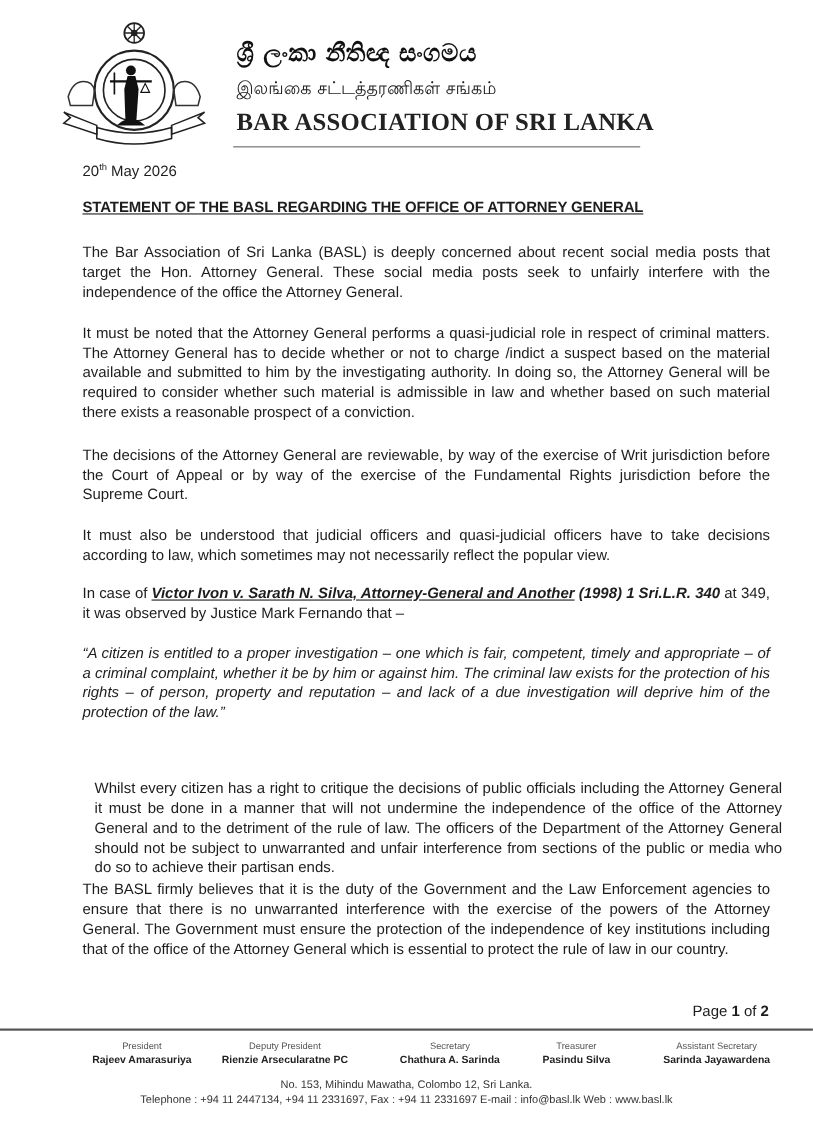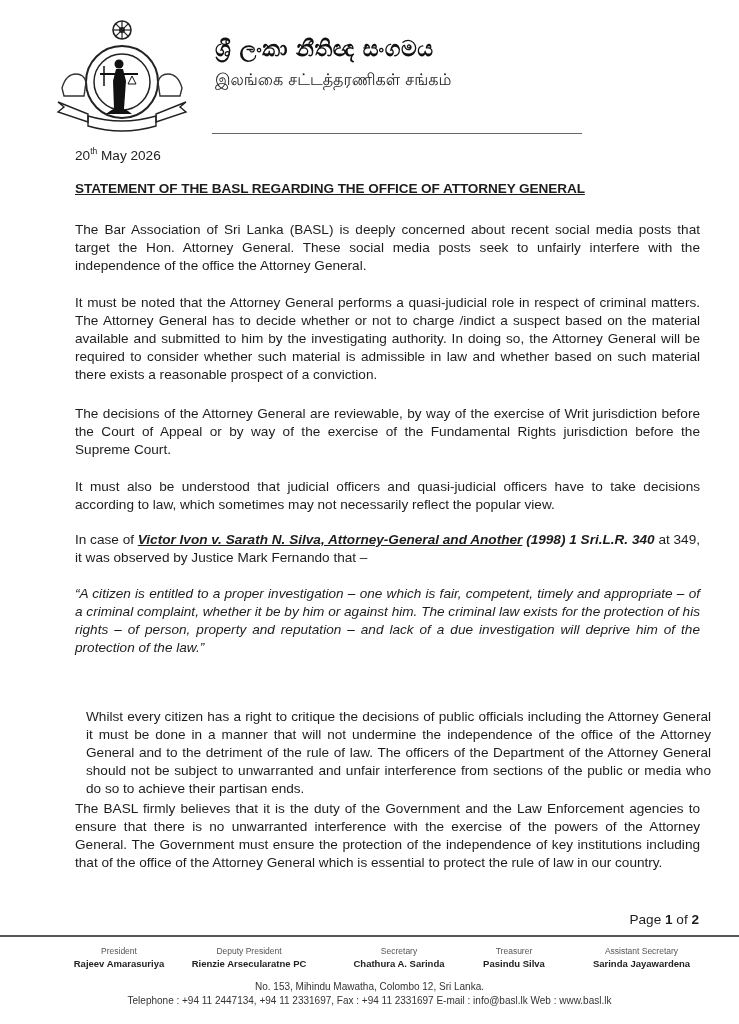--- a/index.html
+++ b/index.html
@@ -28,21 +28,21 @@
   .p7 { top:708px;margin-left:11px; }
   .p8 { top:800px; }
   .case-name { font-weight:bold; font-style:italic; text-decoration:underline; }
   .case-cite { font-weight:bold; font-style:italic; }
 
   .pageno { position:absolute; right:40px; top:912px; font-family:"Liberation Sans", sans-serif; font-size:13.6px; color:#1d1d1d; }
   .pageno b { font-weight:bold; }
 
   
   .foot-rule { position:absolute; left:0; top:935px; width:739px; height:2px; background:#555; }
-  .officers { position:absolute; left:4px; top:946px; width:667px; height:32px; }
+  .officers { position:absolute; left:14px; top:946px; width:667px; height:32px; }
   .officer { position:absolute; top:0; text-align:center; font-family:"Liberation Sans", sans-serif; }
   .officer .role { font-size:8.5px; color:#555; line-height:11px; }
   .officer .name { font-size:9.5px; font-weight:bold; color:#222; line-height:13px; }
   .addr { position:absolute; left:0; width:739px; top:980px; text-align:center; font-family:"Liberation Sans", sans-serif; font-size:10px; color:#333; line-height:14px; }
 </style>
 </head>
 <body>
 
 <div class="page">
 
@@ -73,20 +73,21 @@
 
     <path d="M50 96 q13 -12 26 0 z" fill="#111"></path>
 
     <path d="M2 84 l30 12 l0 8 l-30 -10 l6 -5 z" fill="none" stroke="#222" stroke-width="1.4"></path>
     <path d="M130 84 l-30 12 l0 8 l30 -10 l-6 -5 z" fill="none" stroke="#222" stroke-width="1.4"></path>
     <path d="M32 98 q34 10 68 0 l0 10 q-34 10 -68 0 z" fill="none" stroke="#222" stroke-width="1.4"></path>
   </svg>
 
   <div class="hdr-sinhala">ශ්‍රී ලංකා නීතිඥ සංගමය</div>
   <div class="hdr-tamil">இலங்கை சட்டத்தரணிகள் சங்கம்</div>
+  <div class="hdr-english">BAR ASSOCIATION OF SRI LANKA</div>
   <div class="hdr-rule"></div>
 
   <div class="doc date"><span>20</span><sup>th</sup><span> May 2026</span></div>
 
   <div class="doc title">STATEMENT OF THE BASL REGARDING THE OFFICE OF ATTORNEY GENERAL</div>
 
   <p class="doc para p1">The Bar Association of Sri Lanka (BASL) is deeply concerned about recent social media posts that target the Hon. Attorney General. These social media posts seek to unfairly interfere with the independence of the office the Attorney General.</p>
   <p class="doc para p2">It must be noted that the Attorney General performs a quasi-judicial role in respect of criminal matters.  The Attorney General has to decide whether or not to charge /indict a suspect based on the material available and submitted to him by the investigating authority. In doing so, the Attorney General will be required to consider whether such material is admissible in law and whether based on such material there exists a reasonable prospect of a conviction.</p>
   <p class="doc para p4">It must also be understood that judicial officers and quasi-judicial officers have to take decisions according to law, which sometimes may not necessarily reflect the popular view.</p>
   <p class="doc para p3">The decisions of the Attorney General are reviewable, by way of the exercise of Writ jurisdiction before the Court of Appeal or by way of the exercise of the Fundamental Rights jurisdiction before the Supreme Court.</p>

